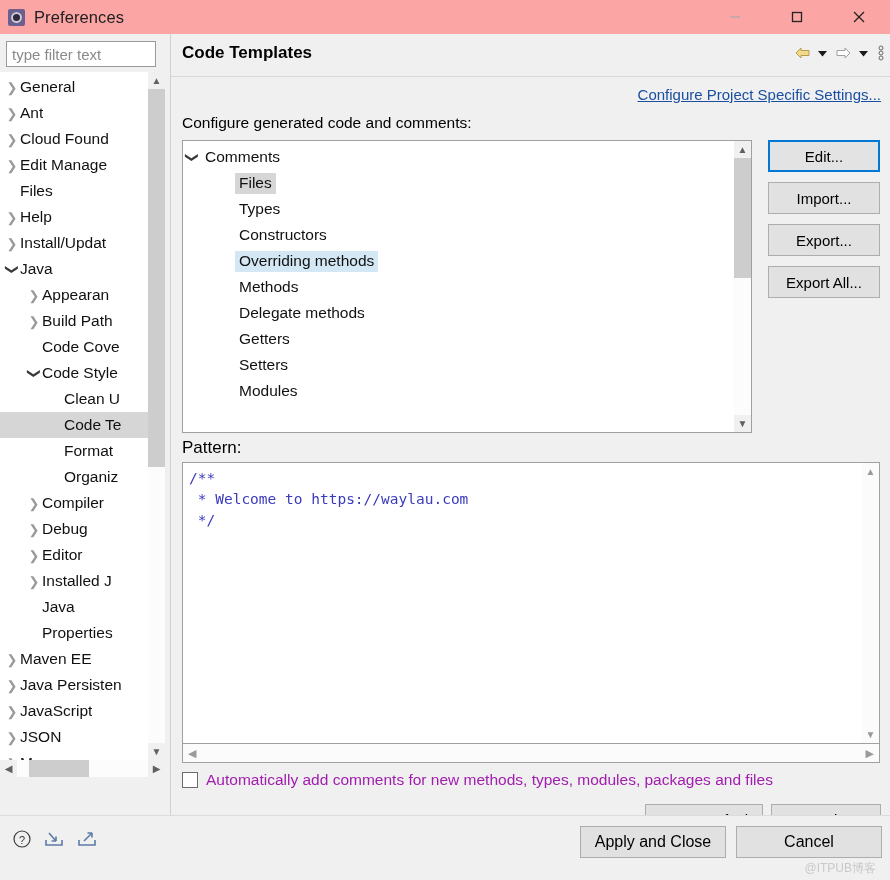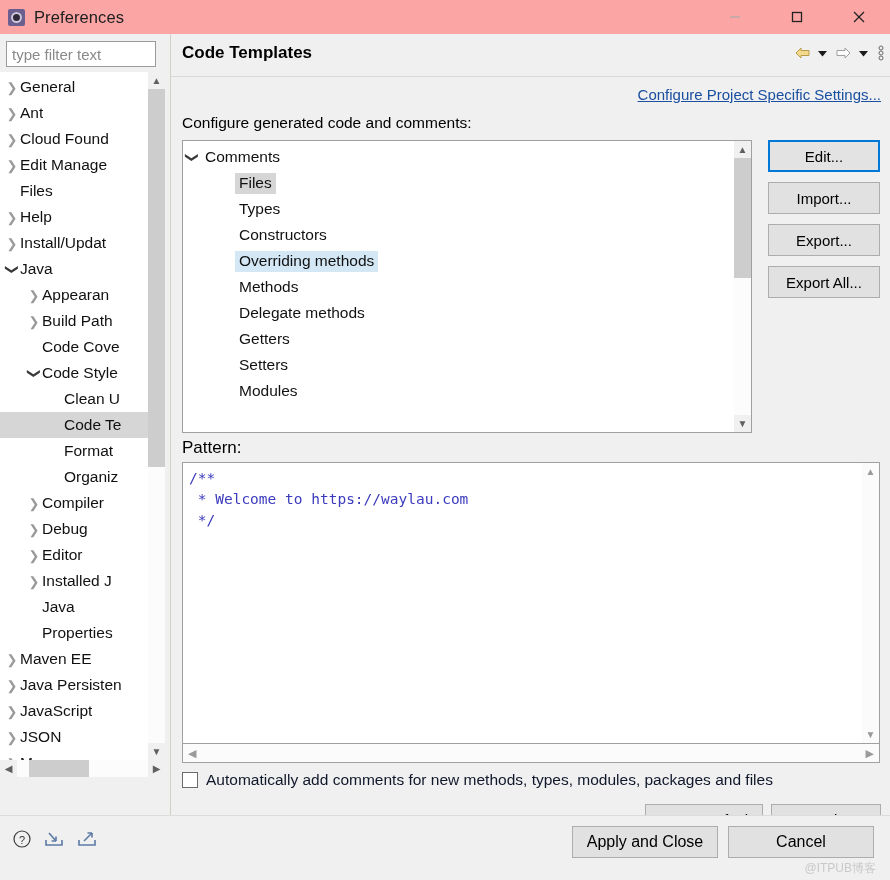--- a/index.html
+++ b/index.html
@@ -339,21 +339,21 @@
     align-items: center;
     gap: 8px;
   }
   .chk {
     width: 16px; height: 16px;
     border: 1px solid #6b6b6b;
     background: #fff;
     flex: none;
     box-sizing: border-box;
   }
-  .auto-lbl { font-size: 15.5px; color: #0f172a; }
+  .auto-lbl { font-size: 15.5px; color: #a21caf; }
 
   .btm-btns {
     position: absolute;
     right: 10px; top: 770px;
     display: flex;
     gap: 8px;
   }
   .btm-btns .btn { width: 118px; height: 30px; }
   .btn.apply { width: 110px; }
 
@@ -368,21 +368,21 @@
   }
   .footer-icons {
     position: absolute;
     left: 12px; top: 13px;
     display: flex;
     align-items: center;
     gap: 11px;
   }
   .footer-btns {
     position: absolute;
-    right: 16px; top: 10px;
+    right: 8px; top: 10px;
     display: flex;
     gap: 10px;
   }
   .footer-btns .btn {
     width: 146px;
     height: 32px;
     font-size: 16px;
   }
   .watermark {
     position: absolute;

